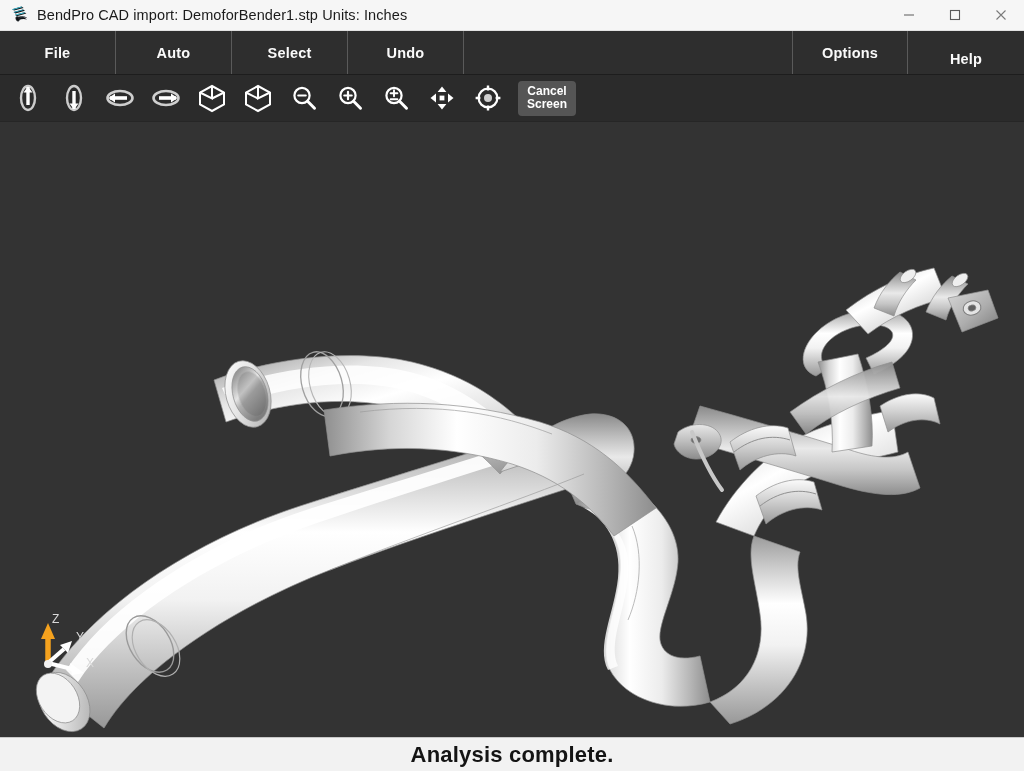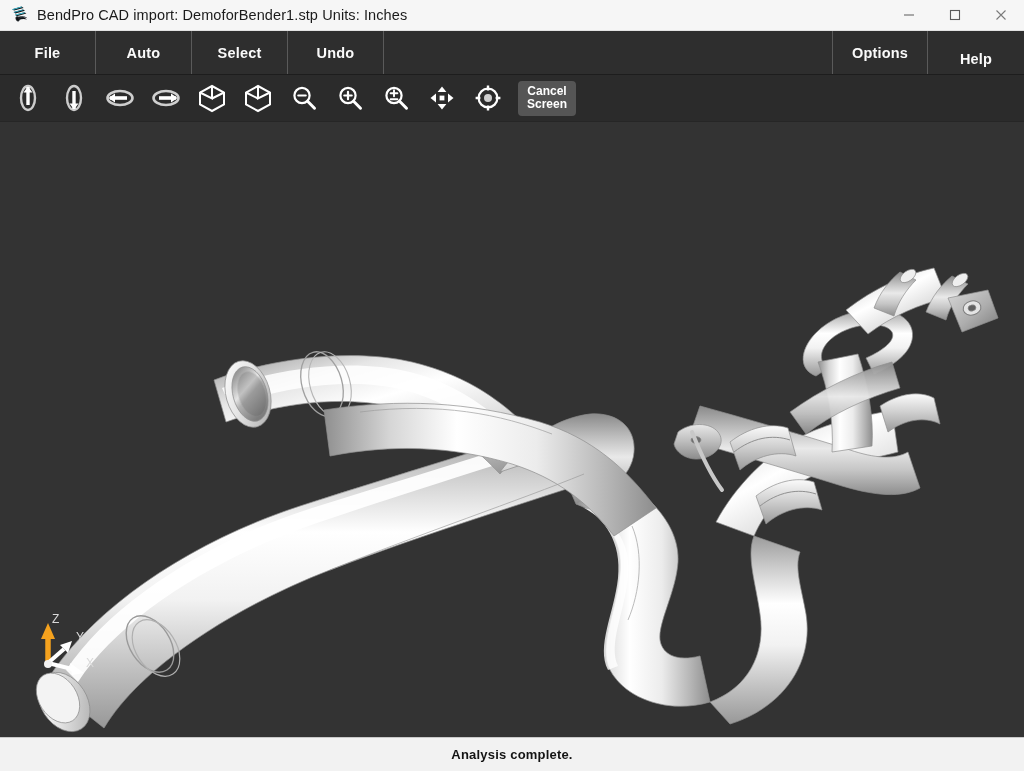--- a/index.html
+++ b/index.html
@@ -79,21 +79,21 @@
     align-items: stretch;
     position: relative;
     border-bottom: 1px solid #1d1d1d;
   }
   .menu-items {
     display: flex;
     align-items: stretch;
   }
   .menu-items.right { margin-left: auto; }
   .menu-item {
-    width: 96px;
+    width: 116px;
     display: flex;
     align-items: center;
     justify-content: center;
     color: #fafafa;
     font-size: 14.5px;
     font-weight: bold;
     letter-spacing: .2px;
     cursor: default;
     border-right: 1px solid #5a5a5a;
     position: relative;
@@ -169,21 +169,21 @@
   .statusbar {
     height: 34px;
     min-height: 34px;
     background: #f2f2f2;
     border-top: 1px solid #c9c9c9;
     display: flex;
     align-items: center;
     justify-content: center;
   }
   .status-text {
-    font-size: 13px;
+    font-size: 22px;
     font-weight: bold;
     color: #141414;
     letter-spacing: .2px;
   }
 </style>
 </head>
 <body>
 
 <div id="app">
 

